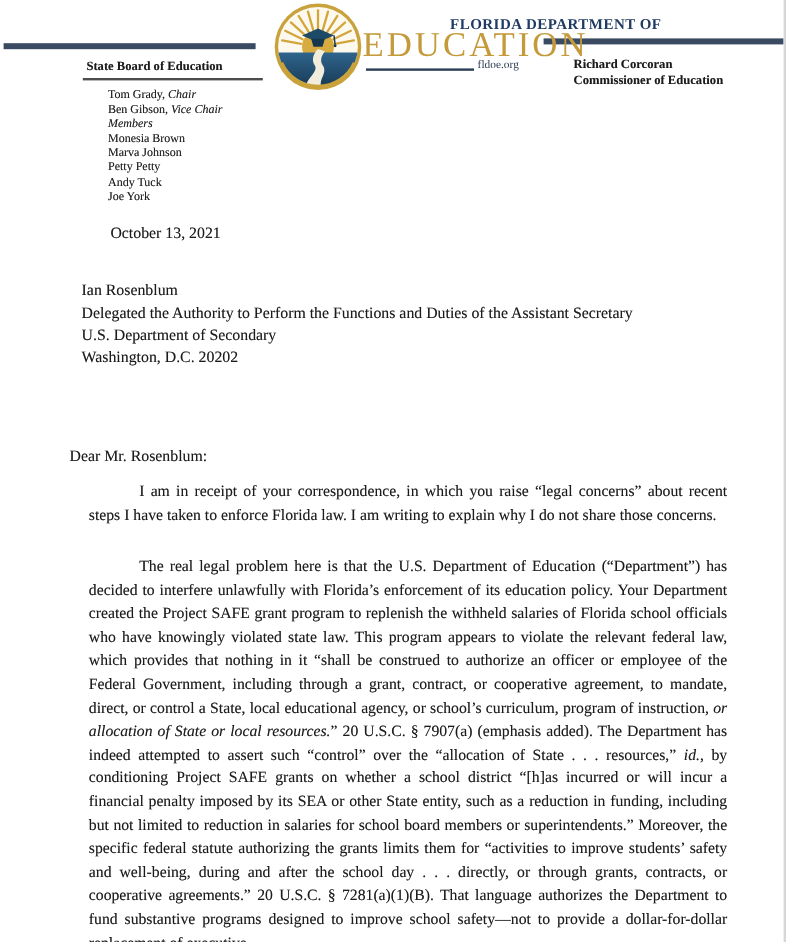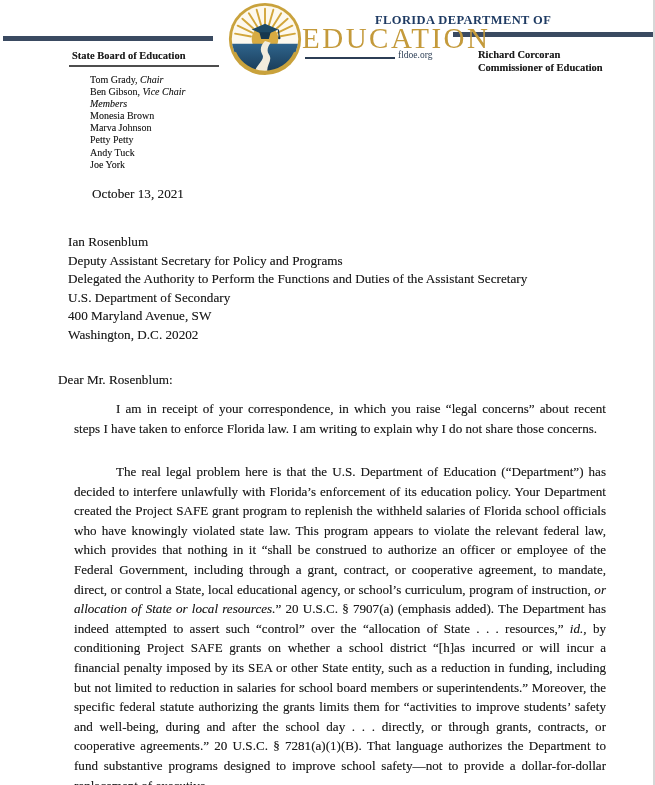--- a/index.html
+++ b/index.html
@@ -106,24 +106,22 @@
 
   <div class="commissioner scantext">
     <div>Richard Corcoran</div>
     <div>Commissioner of Education</div>
   </div>
 
   <div class="date scantext">October 13, 2021</div>
 
   <div class="recipient scantext">
     <div>Ian Rosenblum</div>
-    <div>Deputy Assistant Secretary for Policy and Programs</div>
     <div>Delegated the Authority to Perform the Functions and Duties of the Assistant Secretary</div>
     <div>U.S. Department of Secondary</div>
-    <div>400 Maryland Avenue, SW</div>
     <div>Washington, D.C. 20202</div>
   </div>
 
   <div class="salutation scantext">Dear Mr. Rosenblum:</div>
 
   <div class="para para1 scantext"><span>I am in receipt of your correspondence, in which you raise “legal concerns” about recent steps I have taken to enforce Florida law. I am writing to explain why I do not share those concerns.</span></div>
   <div class="para para2 scantext"><span>The real legal problem here is that the U.S. Department of Education (“Department”) has decided to interfere unlawfully with Florida’s enforcement of its education policy. Your Department created the Project SAFE grant program to replenish the withheld salaries of Florida school officials who have knowingly violated state law. This program appears to violate the relevant federal law, which provides that nothing in it “shall be construed to authorize an officer or employee of the Federal Government, including through a grant, contract, or cooperative agreement, to mandate, direct, or control a State, local educational agency, or school’s curriculum, program of instruction, </span><span class="it">or allocation of State or local resources.</span><span>” 20 U.S.C. § 7907(a) (emphasis added). The Department has indeed attempted to assert such “control” over the “allocation of State . . . resources,” </span><span class="it">id.</span><span>, by conditioning Project SAFE grants on whether a school district “[h]as incurred or will incur a financial penalty imposed by its SEA or other State entity, such as a reduction in funding, including but not limited to reduction in salaries for school board members or superintendents.” Moreover, the specific federal statute authorizing the grants limits them for “activities to improve students’ safety and well-being, during and after the school day . . . directly, or through grants, contracts, or cooperative agreements.” 20 U.S.C. § 7281(a)(1)(B). That language authorizes the Department to fund substantive programs designed to improve school safety—not to provide a dollar-for-dollar replacement of executive</span></div>
 
 </div>
 

